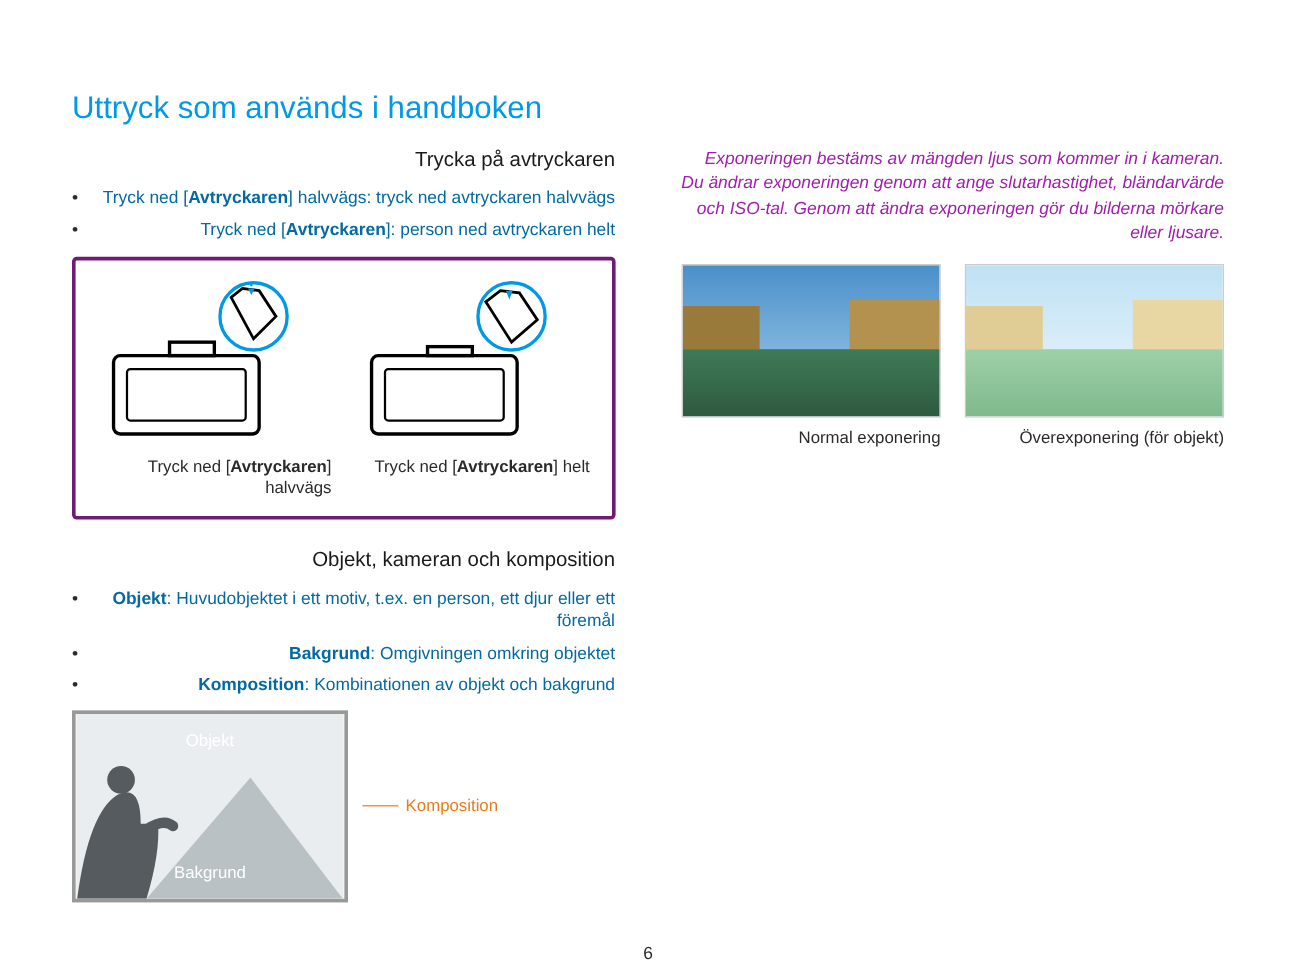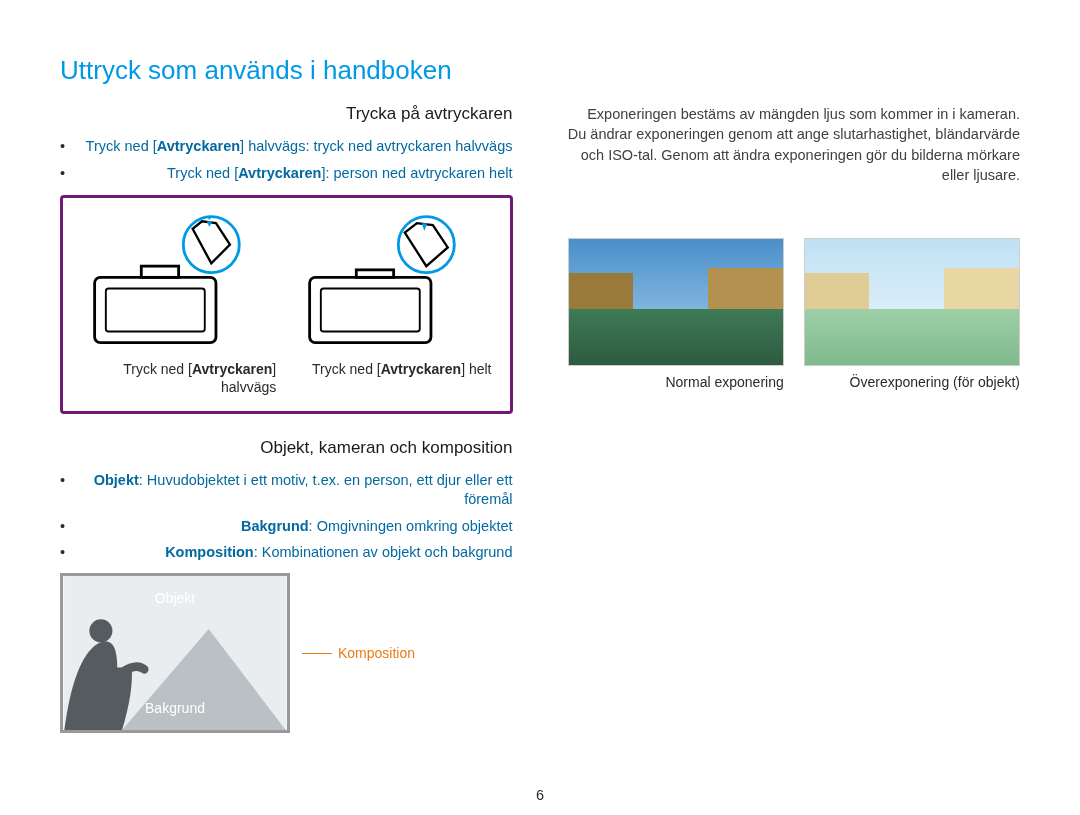--- a/index.html
+++ b/index.html
@@ -11,20 +11,21 @@
     padding: 55px 60px 20px 60px;
     color: #2a2a2a;
     font-weight: 300;
     position: relative;
   }
   h1 {
     color: #0099e6;
     font-size: 26px;
     font-weight: 300;
     margin-bottom: 18px;
+    margin-top: 19px;
   }
   .columns { display: flex; gap: 55px; }
   .col { flex: 1; }
   h2 {
     font-size: 17px;
     font-weight: 400;
     margin-bottom: 13px;
     color: #1a1a1a;
   }
   .section { margin-bottom: 24px; text-align: right; }
@@ -74,25 +75,26 @@
   .comp-label {
     position:absolute;
     font-size:14px;
     color:#fff;
   }
   .comp-side-label { font-size:14px; color:#e87c1a; }
   .comp-line { width:30px; height:1px; background:#e87c1a; display:inline-block; vertical-align:middle; margin-right:6px;}
   .para {
     font-size: 14.5px;
     line-height: 1.4;
-    color:#404040;
+    color:#a21caf;
     margin-bottom: 16px;
+    font-style: italic;
   }
   .photo-row { display:flex; gap:20px; }
-  .photo-block { flex:1;margin-top:37px; }
+  .photo-block { flex:1; }
   .photo {
     width: 100%; height: 128px;
     border: 1px solid #ccc;
     position:relative;
     overflow:hidden;
   }
   .sky { position:absolute; inset:0; }
   .water { position:absolute; left:0; right:0; bottom:0; height:45%; }
   .bldg { position:absolute; bottom:45%; background:#c4a96a; }
   .photo-caption {

